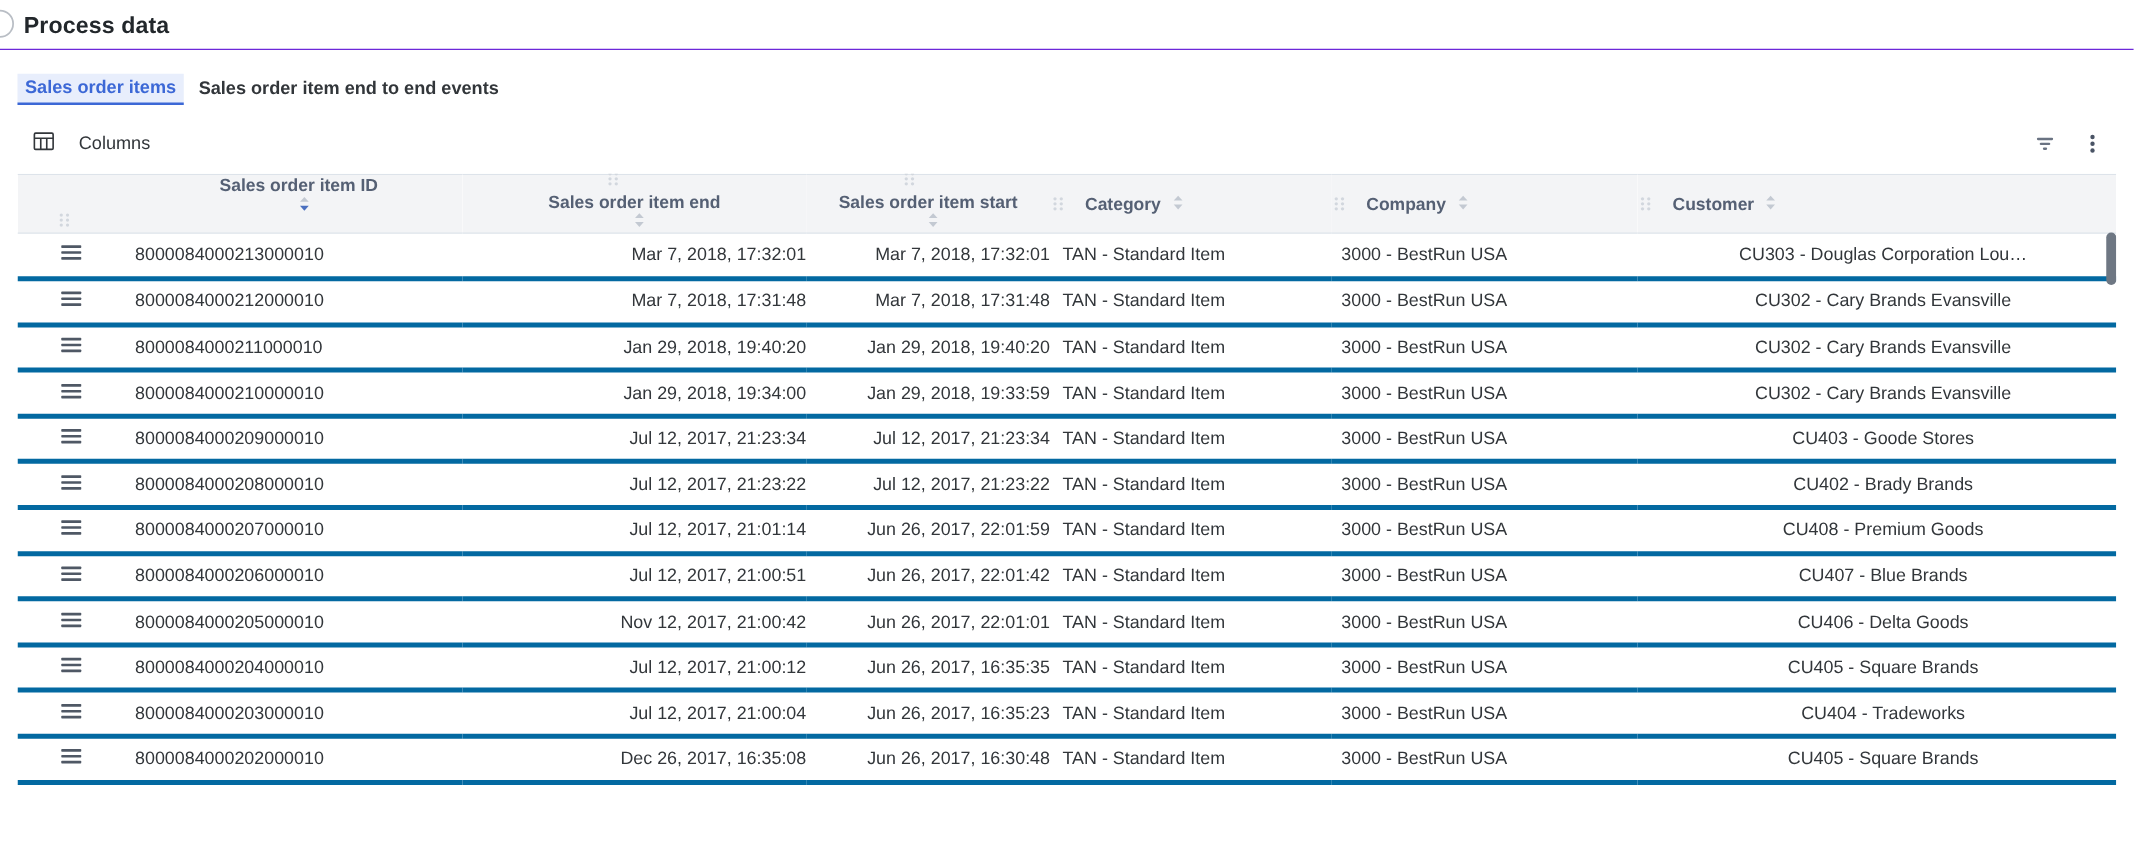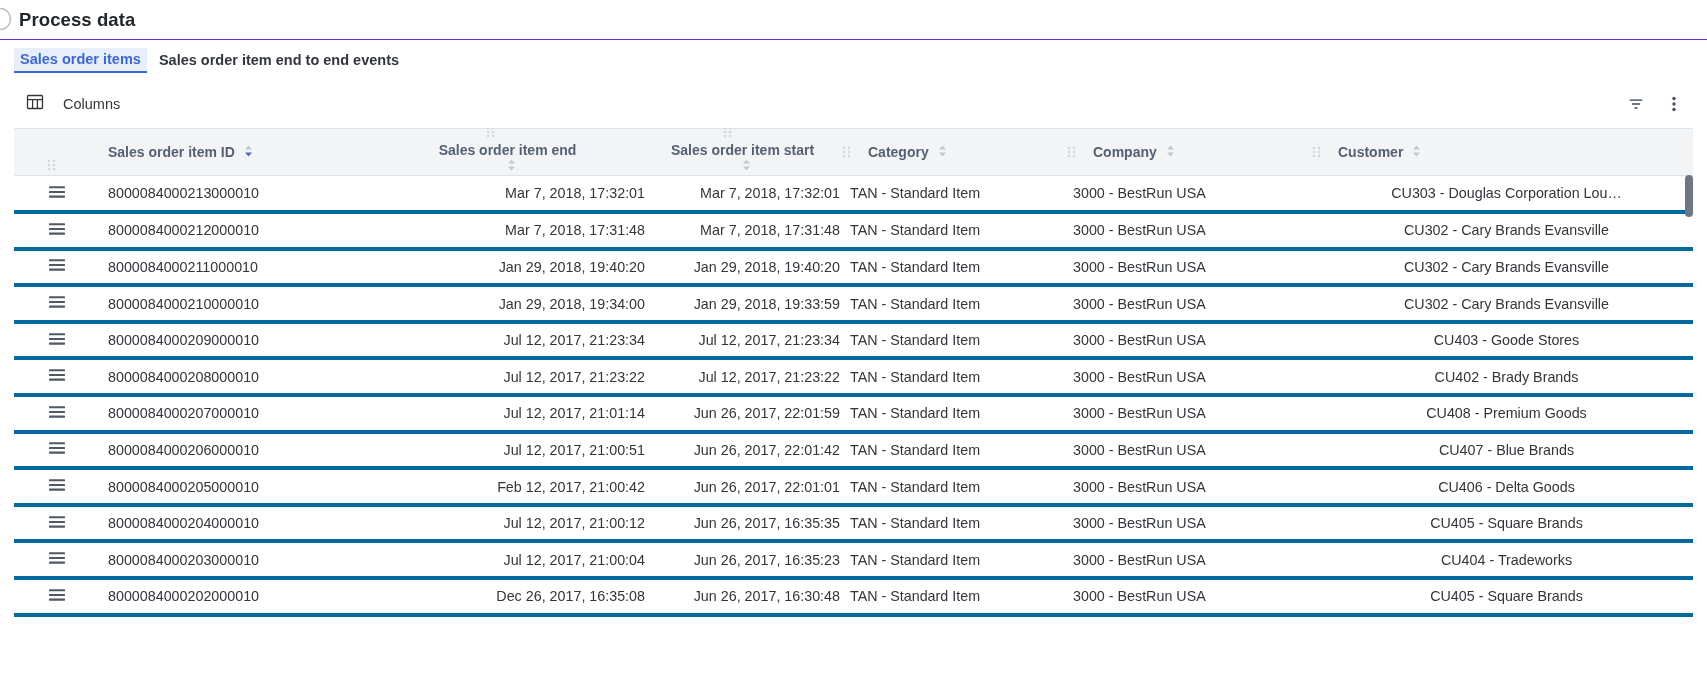--- a/index.html
+++ b/index.html
@@ -38,21 +38,21 @@
     letter-spacing: 0.1px;
     margin-left: 9px;
   }
 
   
   .tab-bar {
     height: 32px;
     display: flex;
     align-items: center;
     padding-left: 14px;
-    margin-top: 4px;
+    margin-top: 15px;
     gap: 0px;
   }
   .tab {
     font-size: 14.5px;
     font-weight: bold;
     padding: 3px 6px 4px 6px;
     cursor: pointer;
     white-space: nowrap;
   }
   .tab.active {
@@ -258,21 +258,21 @@
                       <circle cx="9" cy="10" r="1.3"></circle>
                     <circle cx="4" cy="14" r="1.3"></circle>
                       <circle cx="9" cy="14" r="1.3"></circle>
                   </g>
                 </svg>
               </span>
             </div>
           </th>
 
           <th>
-            <div class="th-inner left" style="padding-left:8px;">
+            <div class="th-inner left" style="padding-left:8px;flex-direction:column;">
               <span class="th-label">Sales order item ID</span>
               <span class="sort-ico">
                 <svg width="11" height="14" viewBox="0 0 11 14">
                   <path d="M5.5 1.5 L9 5.4 L2 5.4 Z" fill="#c3c9d2"></path>
                   <path d="M5.5 12.5 L2 8.6 L9 8.6 Z" fill="#4a6fbf"></path>
                 </svg>
               </span>
             </div>
           </th>
 
@@ -503,21 +503,21 @@
             <td class="c-comp">3000 - BestRun USA</td>
             <td class="c-cust">CU407 - Blue Brands</td>
           </tr>
           <tr>
             <td class="c-handle"><span class="row-handle"><svg width="20" height="16" viewBox="0 0 20 16">
                   <rect x="2" y="2.2" width="16" height="2.1" rx="0.6" fill="#4f5865"></rect>
                   <rect x="2" y="6.9" width="16" height="2.1" rx="0.6" fill="#4f5865"></rect>
                   <rect x="2" y="11.6" width="16" height="2.1" rx="0.6" fill="#4f5865"></rect>
                 </svg></span></td>
             <td class="c-id">8000084000205000010</td>
-            <td class="c-end">Feb 12, 2017, 21:00:42</td>
+            <td class="c-end">Nov 12, 2017, 21:00:42</td>
             <td class="c-start">Jun 26, 2017, 22:01:01</td>
             <td class="c-cat">TAN - Standard Item</td>
             <td class="c-comp">3000 - BestRun USA</td>
             <td class="c-cust">CU406 - Delta Goods</td>
           </tr>
           <tr>
             <td class="c-handle"><span class="row-handle"><svg width="20" height="16" viewBox="0 0 20 16">
                   <rect x="2" y="2.2" width="16" height="2.1" rx="0.6" fill="#4f5865"></rect>
                   <rect x="2" y="6.9" width="16" height="2.1" rx="0.6" fill="#4f5865"></rect>
                   <rect x="2" y="11.6" width="16" height="2.1" rx="0.6" fill="#4f5865"></rect>

